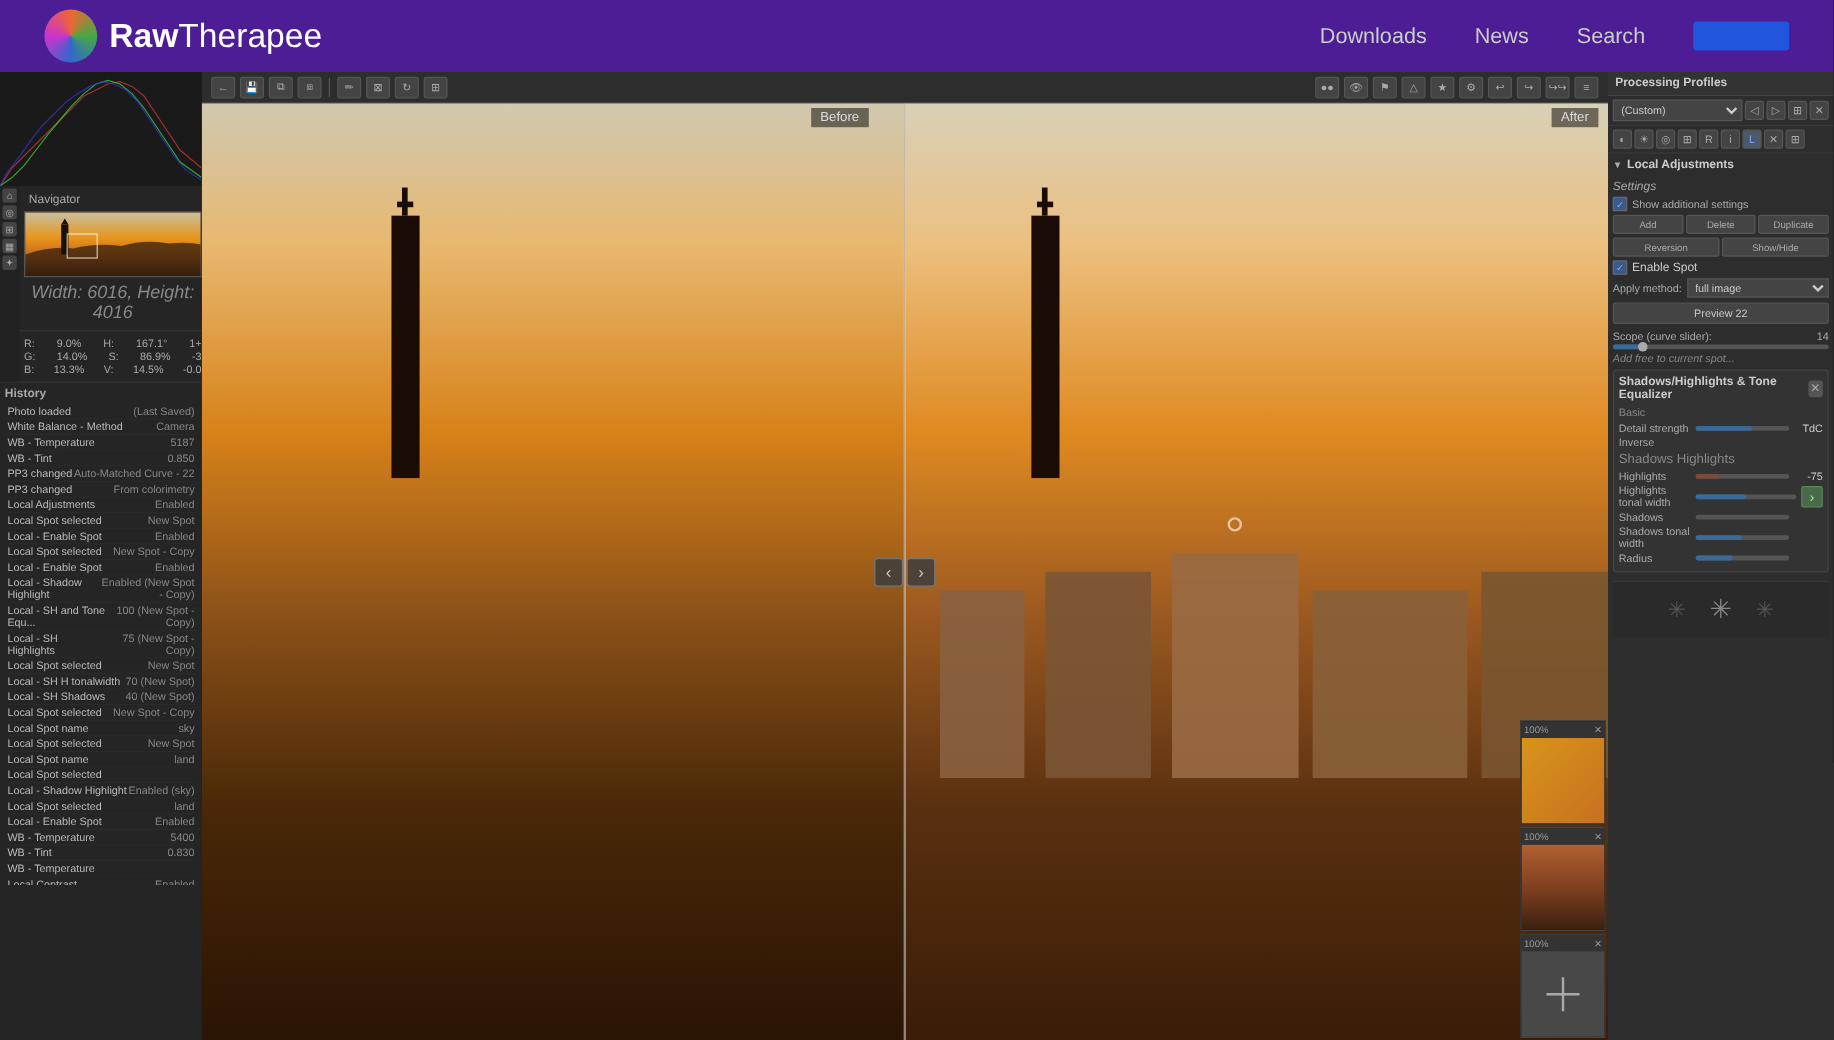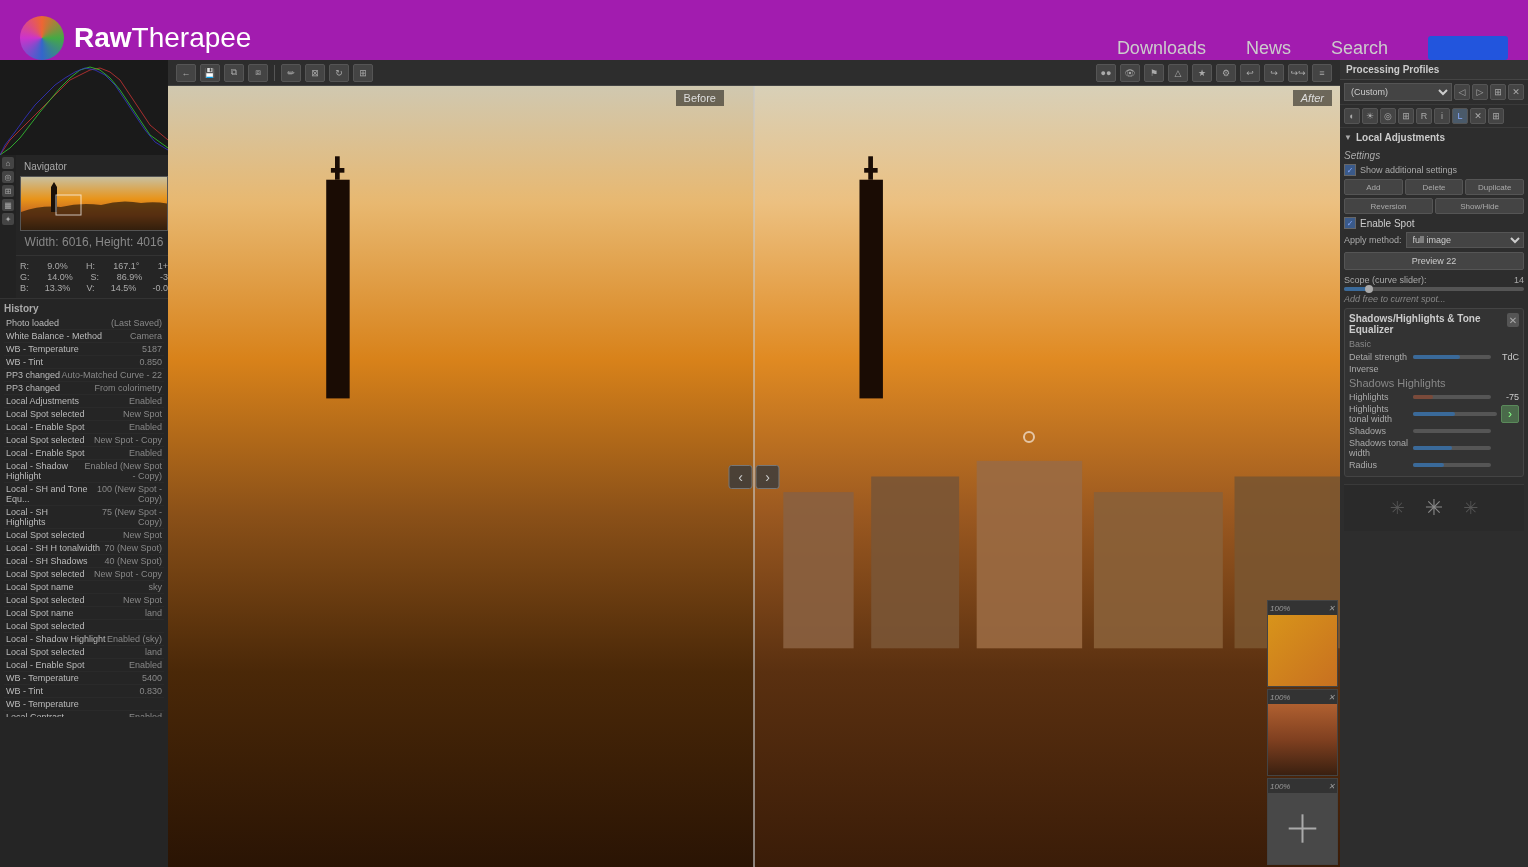--- a/index.html
+++ b/index.html
@@ -1,21 +1,21 @@
 <!DOCTYPE html>
 <html><head>
   <meta charset="utf-8">
   <style>
     * { margin: 0; padding: 0; box-sizing: border-box; }
     body { width: 1528px; height: 867px; overflow: hidden; font-family: Arial, sans-serif; background: #1a1a1a; color: #ccc; font-size: 11px; }
 
     
     #top-nav {
-      width: 100%; height: 60px; background: #a21caf; display: flex; align-items: flex-end; justify-content: space-between;
-      padding: 0 20px; position: relative; z-index: 100;
+      width: 100%; height: 60px; background: #4c1d95; display: flex; align-items: center; justify-content: space-between;
+      padding: 0 37px; position: relative; z-index: 100;
     }
     #logo-area { display: flex; align-items: center; gap: 10px; }
     #logo-circle {
       width: 44px; height: 44px; border-radius: 50%; background: conic-gradient(#e63, #4a4, #36c, #c3c, #e63);
       display: flex; align-items: center; justify-content: center;
     }
     #logo-text { font-size: 28px; color: #fff; font-weight: 300; }
     #logo-text span { font-weight: 700; }
     #nav-links { display: flex; align-items: center; gap: 40px; }
     .nav-link { color: #ccc; font-size: 18px; cursor: pointer; text-decoration: none; }
@@ -30,21 +30,21 @@
     #left-panel { width: 168px; background: #252525; flex-shrink: 0; display: flex; flex-direction: column; }
     #histogram-area { width: 100%; height: 95px; background: #1a1a1a; position: relative; overflow: hidden; }
     #nav-preview {
       width: 100%; padding: 4px; background: #252525;
     }
     #nav-label { font-size: 10px; color: #aaa; padding: 2px 4px; }
     #nav-thumb {
       width: 150px; height: 55px; background: linear-gradient(180deg, #e8913a 0%, #2a3a5a 100%);
       border: 1px solid #555; margin: 2px auto; display: block; position: relative; overflow: hidden;
     }
-    #nav-info { font-size: 12px; color: #888; padding: 2px 4px; text-align: center; }
+    #nav-info { font-size: 15px; color: #888; padding: 2px 4px; text-align: center; font-style: italic; }
     #color-info { padding: 4px; font-size: 9px; color: #aaa; border-top: 1px solid #333; }
     .color-row { display: flex; justify-content: space-between; margin: 1px 0; }
     #history-panel { flex: 1; overflow: hidden; padding: 4px; border-top: 1px solid #333; }
     #history-label { font-size: 10px; color: #aaa; margin-bottom: 3px; font-weight: bold; }
     .history-item {
       display: flex; justify-content: space-between; font-size: 9px; color: #aaa;
       padding: 1px 2px; border-bottom: 1px solid #2a2a2a;
     }
     .history-item .hi-label { color: #bbb; }
     .history-item .hi-value { color: #888; text-align: right; }
@@ -68,21 +68,20 @@
     #before-after-container { width: 100%; height: 100%; position: relative; display: flex; }
 
     
     #before-side {
       width: 50%; height: 100%; position: relative; overflow: hidden;
       background: linear-gradient(180deg, #b8a080 0%, #c8842a 30%, #8a5520 55%, #3a2a1a 75%, #2a1a0a 100%);
     }
     #after-side {
       width: 50%; height: 100%; position: relative; overflow: hidden;
       background: linear-gradient(180deg, #c8b090 0%, #d8941a 28%, #9a6530 52%, #5a4a2a 70%, #4a3a1a 100%);
-      font-style: italic;
     }
 
     #before-label {
       position: absolute; top: 4px; right: 30px; background: rgba(0,0,0,0.5);
       padding: 2px 8px; font-size: 11px; color: #ddd; z-index: 10;
     }
     #after-label {
       position: absolute; top: 4px; right: 8px; background: rgba(0,0,0,0.5);
       padding: 2px 8px; font-size: 11px; color: #ddd; z-index: 10;
     }
@@ -199,21 +198,21 @@
       position: absolute; top: 50%; width: 8px; height: 8px; background: #aaa;
       border-radius: 50%; transform: translate(-50%, -50%); cursor: pointer;
     }
 
     
     #sh-tone-section {
       background: #333; border: 1px solid #444; border-radius: 3px;
       padding: 4px; margin: 4px 0;
     }
     #sh-title-row {
-      display: flex; justify-content: space-between;
+      display: flex; align-items: center; justify-content: space-between;
       font-size: 10px; color: #ccc; font-weight: bold; margin-bottom: 4px;
     }
     .sh-close-btn {
       width: 14px; height: 14px; background: #555; border: none; color: #aaa;
       cursor: pointer; display: flex; align-items: center; justify-content: center;
       font-size: 10px; border-radius: 2px;
     }
     .sh-row { display: flex; align-items: center; gap: 4px; margin: 2px 0; font-size: 9px; color: #aaa; }
     .sh-label { width: 60px; flex-shrink: 0; }
     .sh-slider { flex: 1; height: 4px; background: #555; border-radius: 2px; position: relative; cursor: pointer; }

